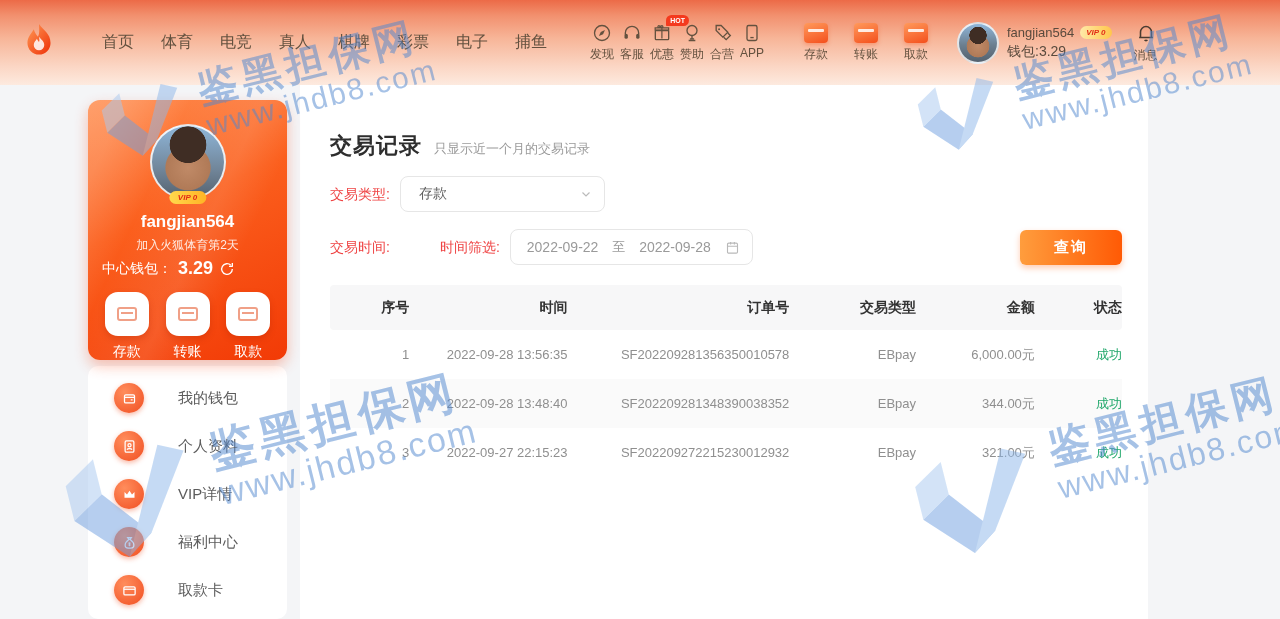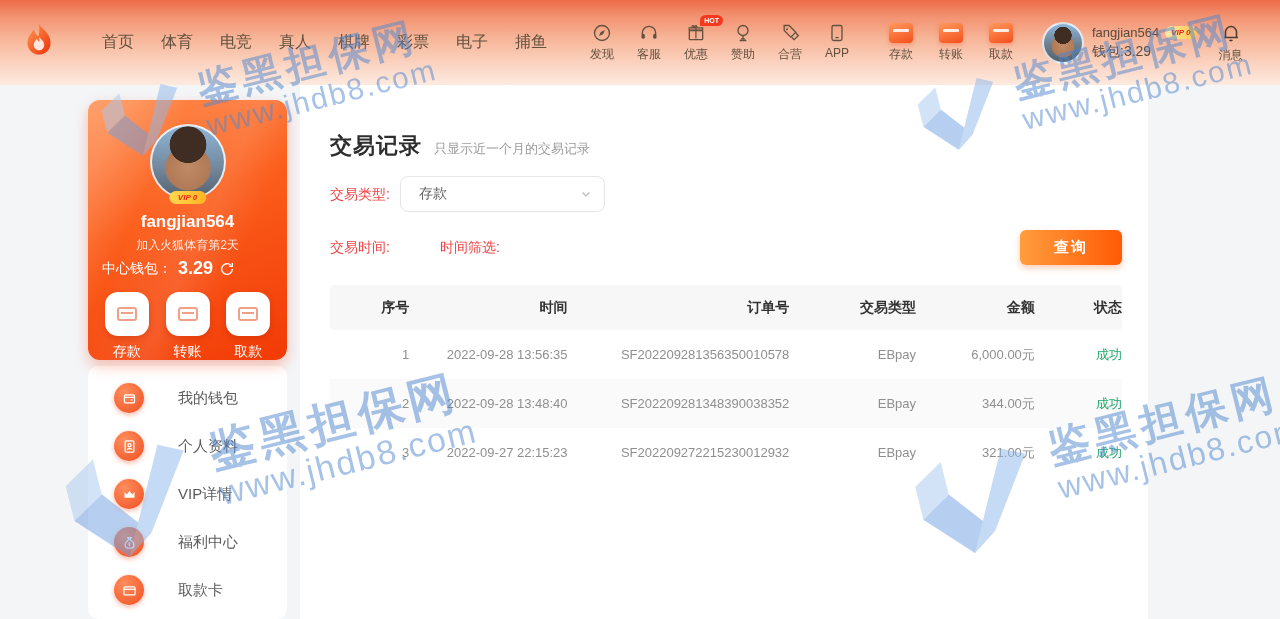--- a/index.html
+++ b/index.html
@@ -10,21 +10,21 @@
   
   .header { position:absolute; left:0; top:0; width:1280px; height:85px;
     background:linear-gradient(180deg,#ec6a47 0%,#f2906e 18%,#f7b598 45%,#fbd6c4 78%,#fdeadf 100%);
     display:flex; align-items:center; padding:0 16px 0 18px; z-index:5; }
   .logo-wrap { display:flex; align-items:center; gap:8px; }
   .logo-flame { width:42px; height:42px; }
   .logo-text-cn { font-size:20px; font-weight:bold; color:#433a35; letter-spacing:2px; line-height:1.05; }
   .logo-text-en { font-size:8px; color:#7b6a5e; letter-spacing:1px; }
   .nav { display:flex; gap:27px; margin-left:42px; }
   .nav-item { font-size:16px; color:#63513f; cursor:pointer; white-space:nowrap; }
-  .quick { display:flex; gap:17px; margin-left:40px; }
+  .quick { display:flex; gap:0; margin-left:40px; }
   .quick-item { display:flex; flex-direction:column; align-items:center; gap:3px; cursor:pointer; position:relative; min-width:30px; }
   .quick-item svg { width:20px; height:20px; }
   .quick-label { font-size:12px; color:#63513f; white-space:nowrap; }
   .hot-badge { position:absolute; top:-8px; right:-12px; background:#f43a1e; color:#fff; font-size:7px; font-weight:bold;
     padding:2px 4px; border-radius:7px 7px 7px 1px; line-height:1; }
   .wallet-quick { display:flex; gap:20px; margin-left:34px; }
   .wq-icon { width:24px; height:20px; border-radius:4px; background:linear-gradient(160deg,#ff9a5c,#f44f1c);
     box-shadow:0 2px 4px rgba(244,79,28,.35); position:relative; }
   .wq-icon::after { content:""; position:absolute; left:4px; top:6px; width:16px; height:3px; background:rgba(255,255,255,.85); border-radius:1px; }
   .user-block { display:flex; align-items:center; margin-left:26px; gap:8px; }
@@ -343,20 +343,29 @@
         <span class="select-value">存款</span>
         <svg width="12" height="12" viewBox="0 0 24 24" fill="none" stroke="#bbb" stroke-width="2.4">
             <path d="M5 9l7 7 7-7"></path>
           </svg>
       </div>
     </div>
 
     <div class="row-time">
       <span class="filter-label">交易时间:</span>
       <span class="filter-label range-label">时间筛选:</span>
+      <div class="date-box">
+        <span class="date-text">2022-09-22</span>
+        <span class="date-sep">至</span>
+        <span class="date-text">2022-09-28</span>
+        <svg width="15" height="15" viewBox="0 0 24 24" fill="none" stroke="#b9b9b9" stroke-width="1.8">
+            <rect x="4" y="5" width="16" height="16" rx="2"></rect>
+            <path d="M4 10h16M9 3v4M15 3v4"></path>
+          </svg>
+      </div>
     </div>
 
     <button class="search-btn">查询</button>
 
     <div class="table">
       <div class="t-row t-head">
         <span class="t-cell c0">序号</span>
         <span class="t-cell c1">时间</span>
         <span class="t-cell c2">订单号</span>
         <span class="t-cell c3">交易类型</span>

